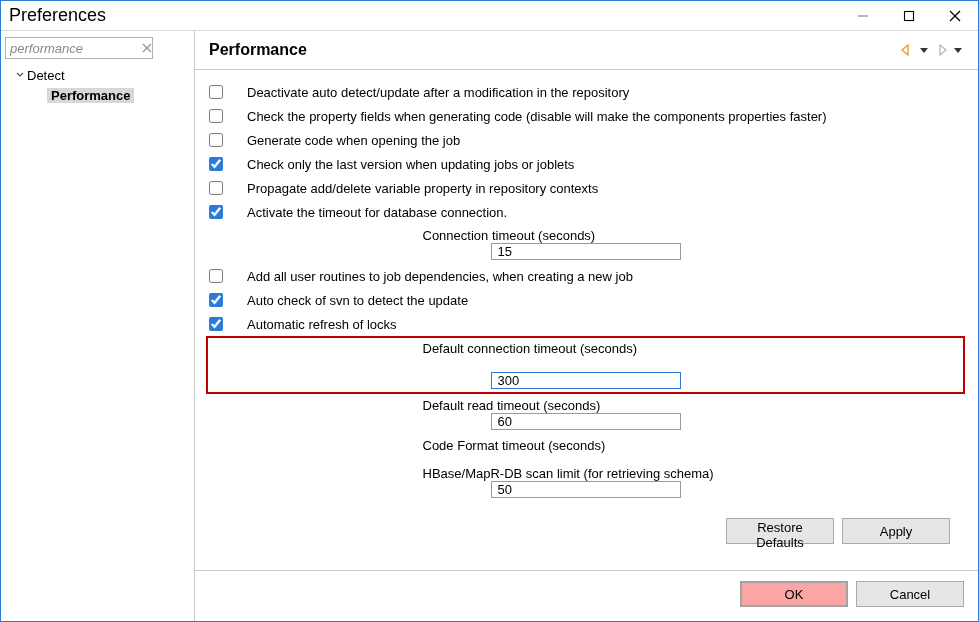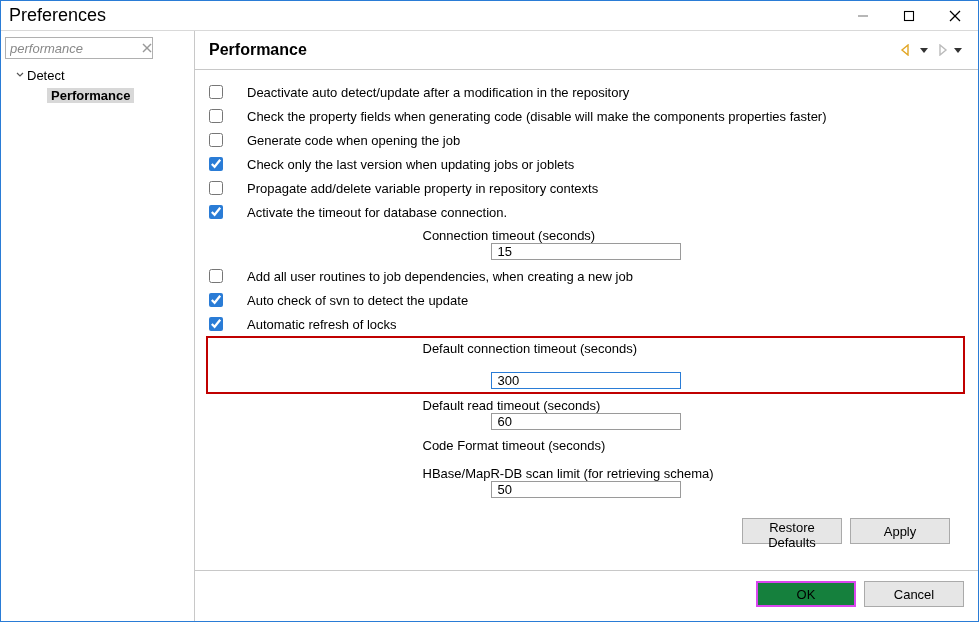--- a/index.html
+++ b/index.html
@@ -131,29 +131,29 @@
   .panel-buttons {
     display: flex; justify-content: flex-end; gap: 8px;
     padding: 16px 14px 10px 14px;
   }
   .dlg-buttons {
     display: flex; justify-content: flex-end; gap: 8px;
     padding: 10px 14px 14px 14px;
     border-top: 1px solid #c8c8c8;
   }
   button.dlg {
-    width: 100px; height: 26px;
+    width: 108px; height: 26px;
     background: #e6e6e6;
     border: 1px solid #aaaaaa;
     font-size: 13px;
     cursor: default;
   }
   button.dlg.primary {
-    border: 2px solid #d946ef;
-    background: #15803d;
+    border: 2px solid #a3a3a3;
+    background: #fca5a5;
   }
 </style>
 </head>
 <body>
 
 <div class="window">
 
   <div class="titlebar">
     <span class="title">Preferences</span>
     <div class="win-controls">

